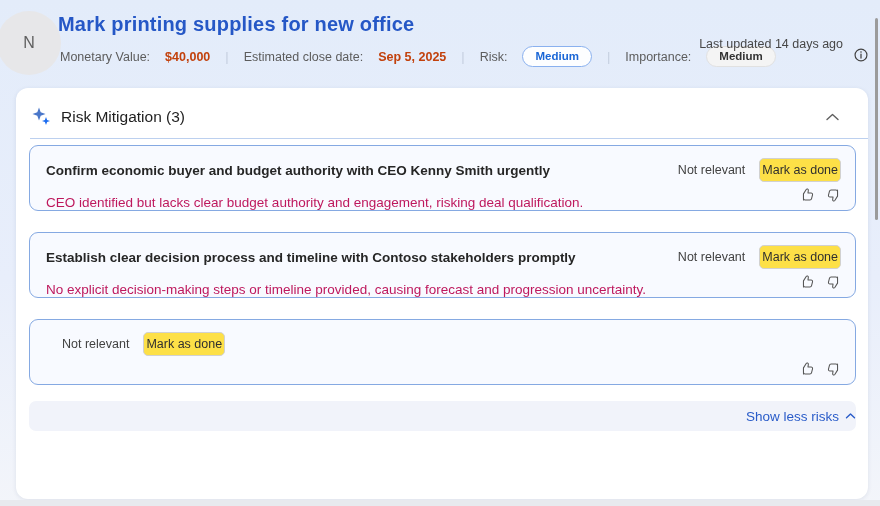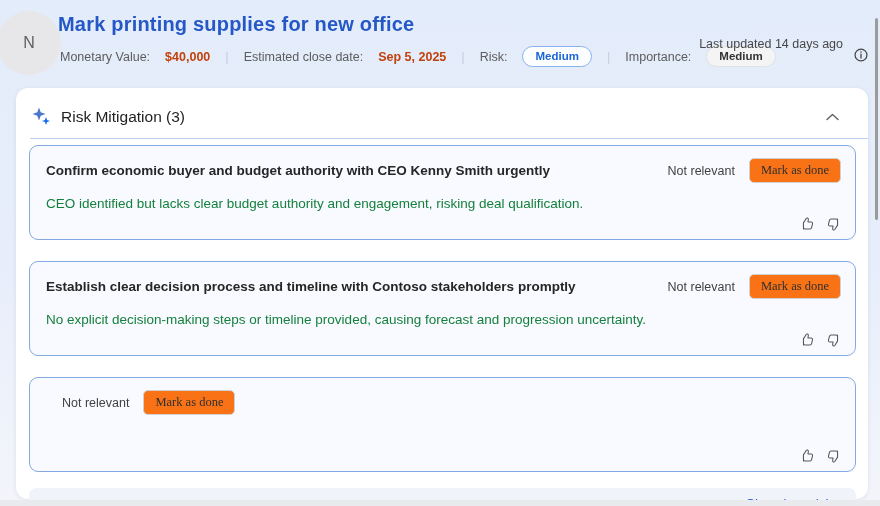--- a/index.html
+++ b/index.html
@@ -45,36 +45,36 @@
   }
   .section-header {
     display: flex; align-items: center; gap: 10px;
     padding: 19px 18px 12px 16px;
   }
   .section-title { font-size: 15.5px; color: #1f1f1f; flex: 1; }
   .collapse-btn { margin-right: 10px; cursor: pointer; display: flex; }
   .divider { height: 1px; background: #bcd0ef; margin: 0 0 0 14px; }
   .cards { margin: 6px 12px 0 13px; }
   .card {
-    position: relative; height: 95px;
+    position: relative; height: 66px;
     border: 1.5px solid #85a9e2; border-radius: 9px;
     background: #f8faff;
     padding: 12px 14px 10px 16px;
   }
   .card + .card { margin-top: 21px; }
   .card-top { display: flex; align-items: center; justify-content: space-between; }
   .card-title { font-size: 13.5px; font-weight: 700; color: #262626; }
   .card-actions { display: flex; align-items: center; gap: 14px; flex-shrink: 0; margin-left: 16px; }
   .not-relevant { font-size: 12.5px; color: #424242; cursor: pointer; white-space: nowrap; }
   .done-btn {
-    font-family: Liberation Serif, serif; font-size: 12.5px; color: #2f2f2f;
-    background: #f97316; border: 1px solid #d1d1d1; border-radius: 5px;
-    padding: 4px 11px; cursor: pointer; white-space: nowrap;
-  }
-  .card-desc { margin-top: 13px; font-size: 13.5px; color: #15803d; }
+    font-family: Liberation Sans, sans-serif; font-size: 12.5px; color: #2f2f2f;
+    background: #fde047; border: 1px solid #d1d1d1; border-radius: 5px;
+    padding: 4px 2px; cursor: pointer; white-space: nowrap;
+  }
+  .card-desc { margin-top: 13px; font-size: 13.5px; color: #be185d; }
   .thumbs { position: absolute; right: 13px; bottom: 7px; display: flex; gap: 11px; }
   .thumb { cursor: pointer; display: flex; }
   .thumb.down svg { transform: rotate(180deg); }
   
   .show-less {
     margin: 16px 12px 0 13px; height: 30px; border-radius: 7px;
     background: #f1f3fa;
     display: flex; align-items: center; justify-content: flex-end; gap: 6px;
     font-size: 13.5px; color: #2a5cc9; cursor: pointer;
   }

